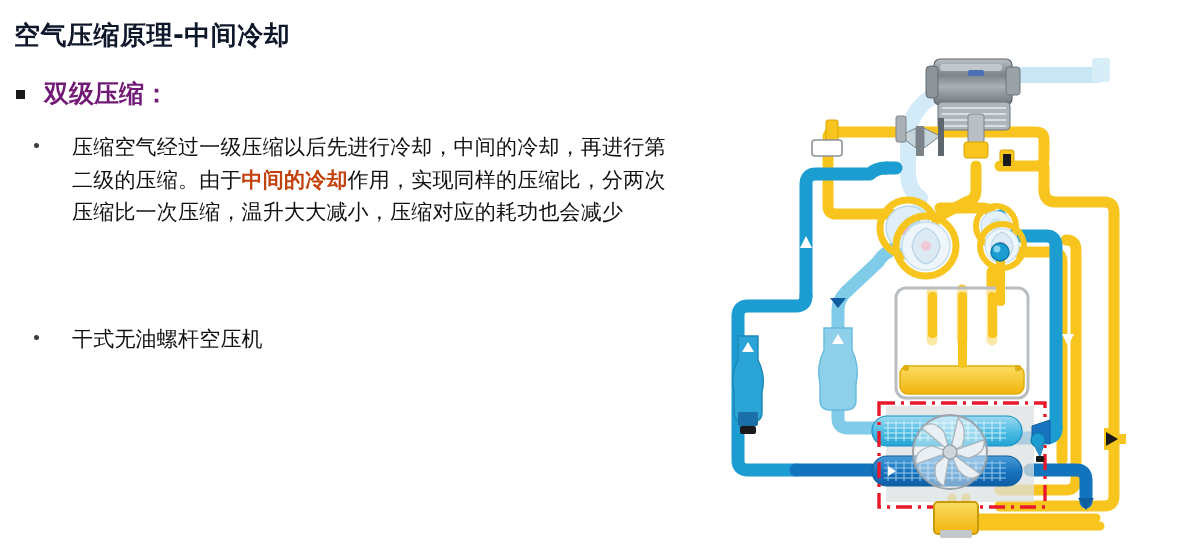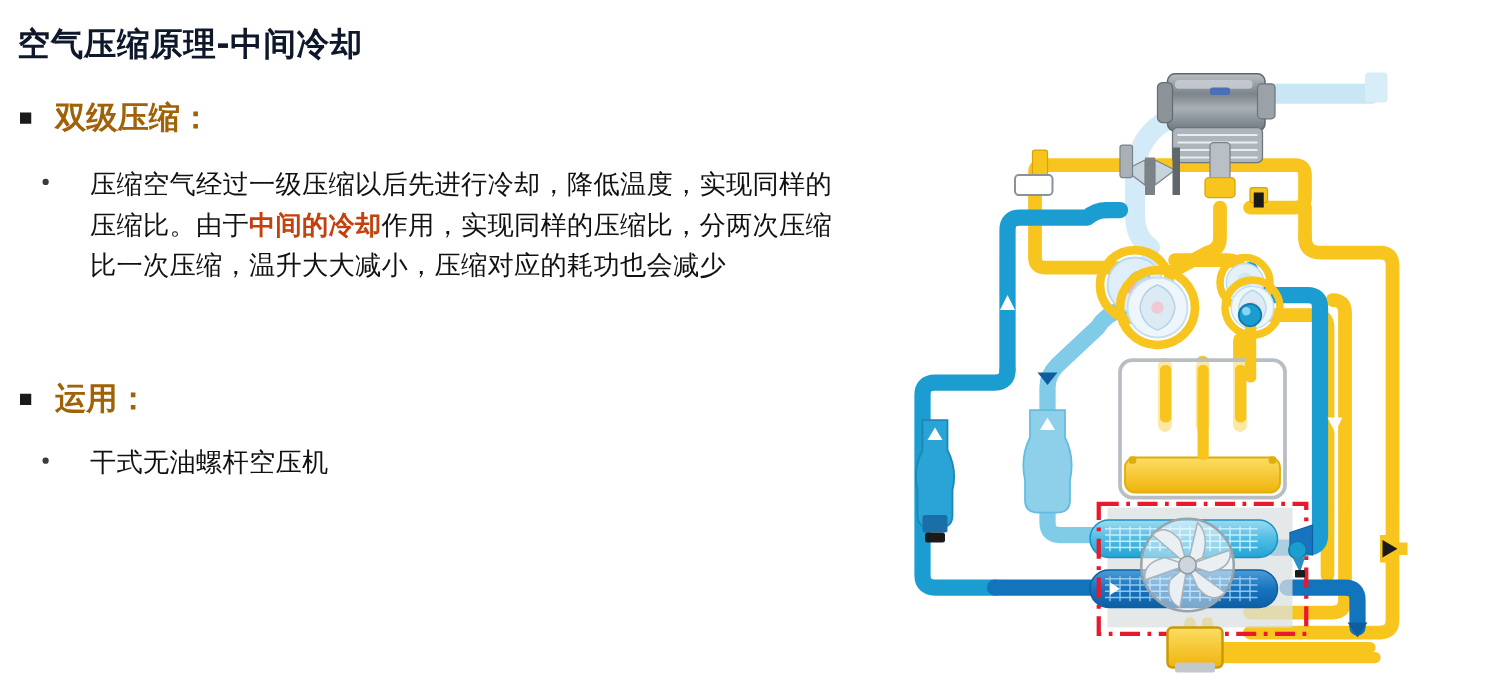--- a/index.html
+++ b/index.html
@@ -33,21 +33,21 @@
     left: 0px;
     top: 78px;
     width: 700px;
   }
 
   .lvl1 {
     position: relative;
     padding-left: 44px;
     font-size: 25px;
     font-weight: bold;
-    color: #a16207;
+    color: #701a75;
     line-height: 1.25;
   }
   .lvl1 .sqbullet {
     position: absolute;
     left: 16px;
     top: 12px;
     width: 9px;
     height: 9px;
     background: #1a1a1a;
   }
@@ -98,29 +98,25 @@
 
   <div class="lvl1">
     <span class="sqbullet"></span>
     <span>双级压缩：</span>
   </div>
 
   <div class="gap-a"></div>
 
   <div class="lvl2">
     <span class="dot"></span>
-    <span>压缩空气经过一级压缩以后先进行冷却，降低温度，实现同样的压缩比。由于</span><span class="hl">中间的冷却</span><span>作用，实现同样的压缩比，分两次压缩比一次压缩，温升大大减小，压缩对应的耗功也会减少</span>
+    <span>压缩空气经过一级压缩以后先进行冷却，中间的冷却，再进行第二级的压缩。由于</span><span class="hl">中间的冷却</span><span>作用，实现同样的压缩比，分两次压缩比一次压缩，温升大大减小，压缩对应的耗功也会减少</span>
   </div>
 
   <div class="gap-b"></div>
 
-  <div class="lvl1">
-    <span class="sqbullet"></span>
-    <span>运用：</span>
-  </div>
 
   <div class="gap-c"></div>
 
   <div class="lvl2">
     <span class="dot"></span>
     <span>干式无油螺杆空压机</span>
   </div>
 
 </div>
 

